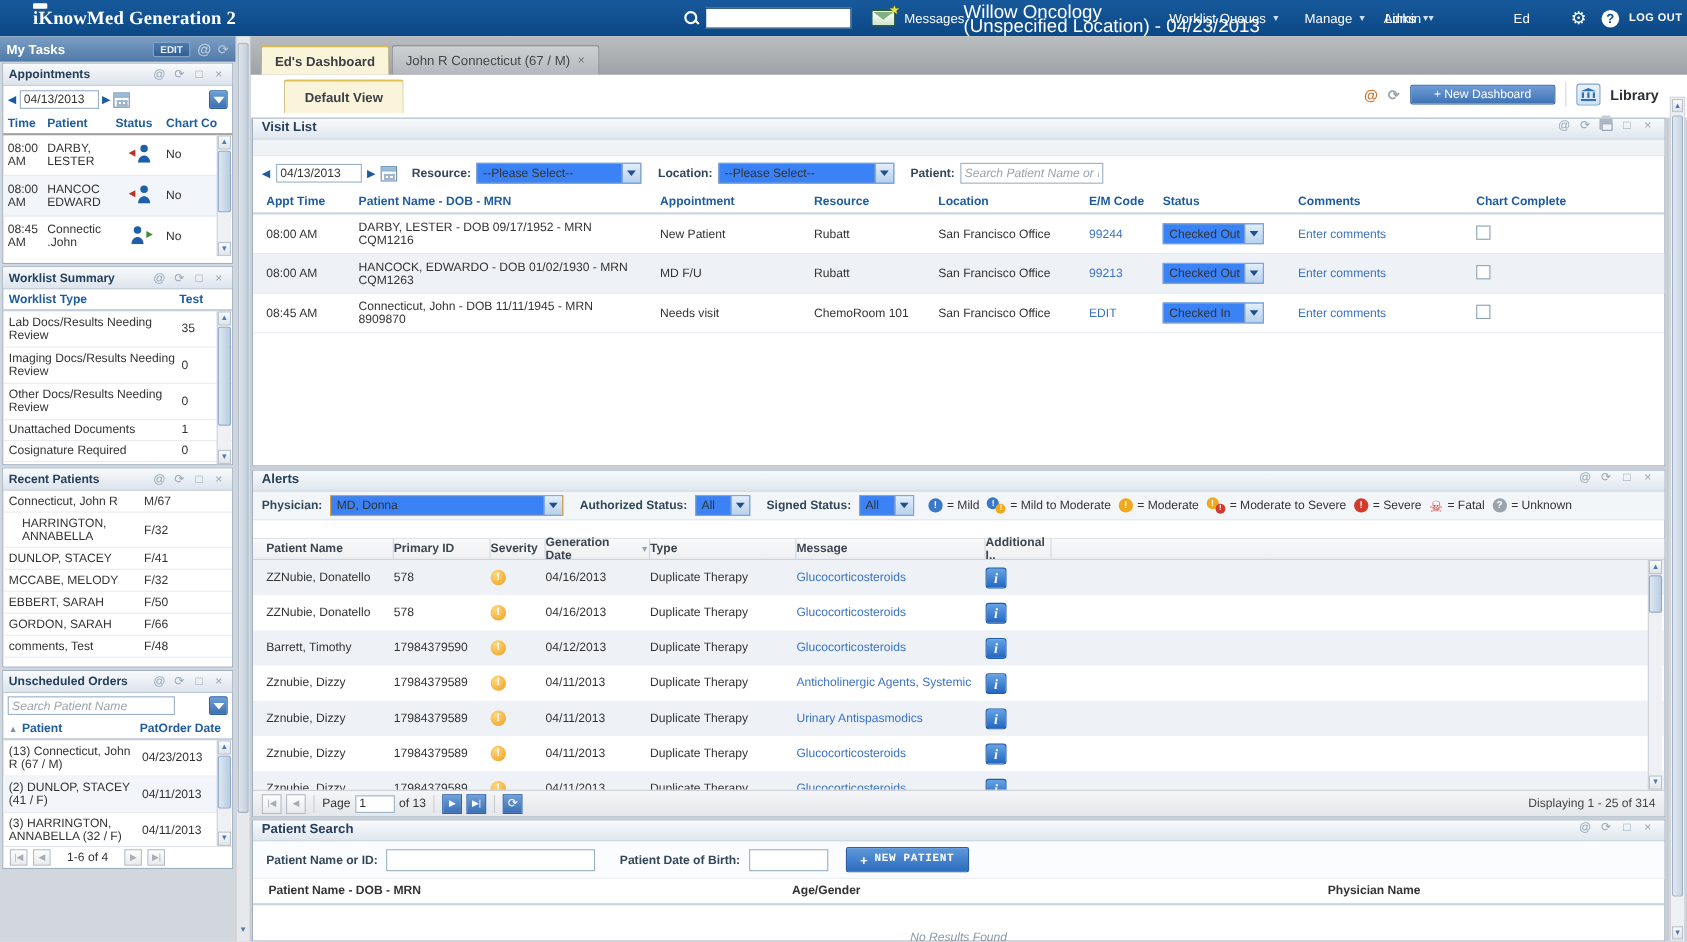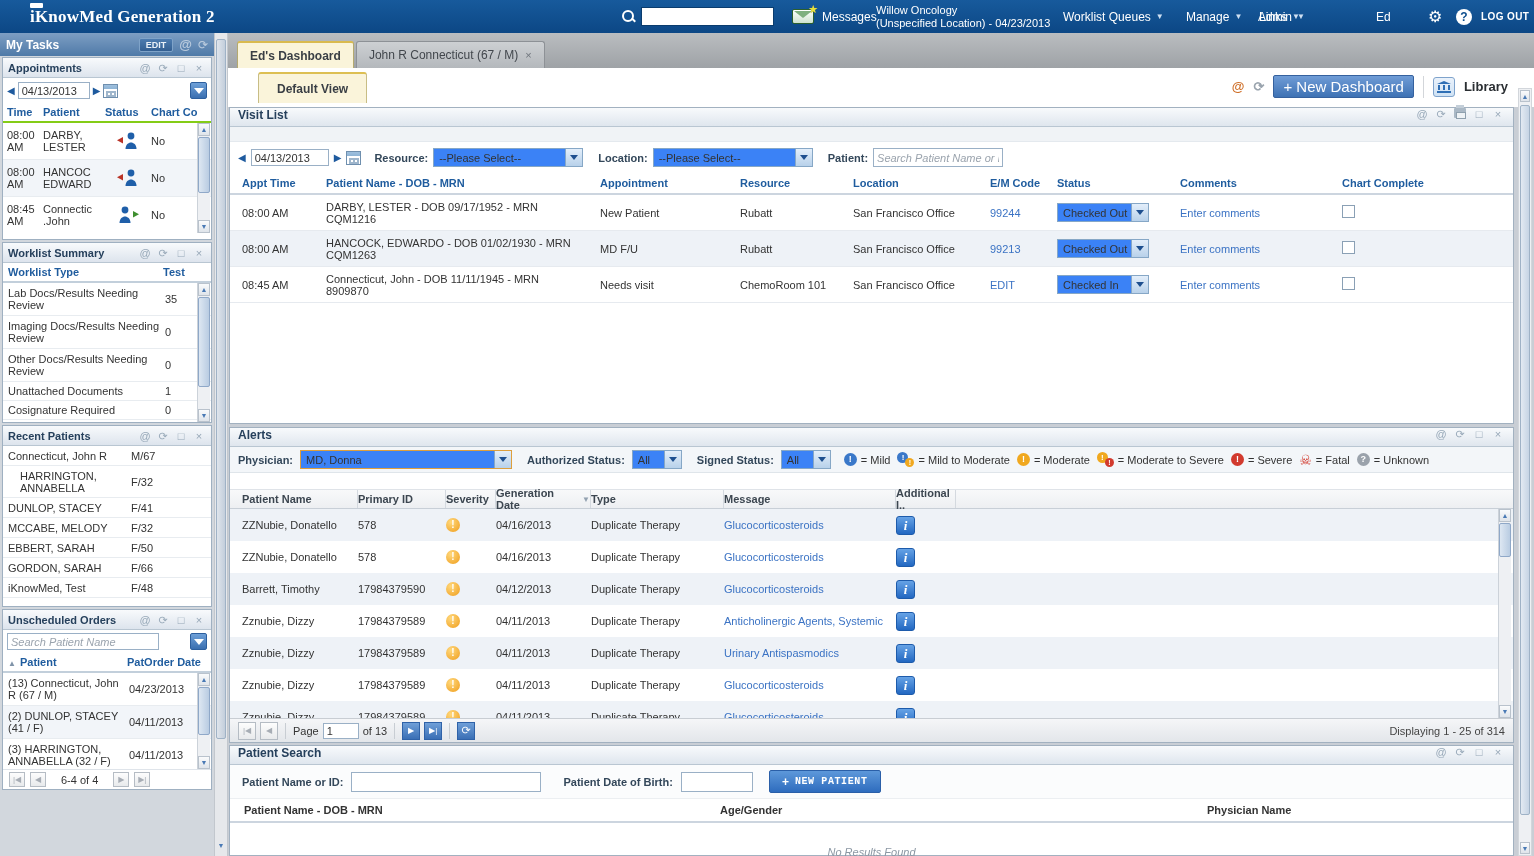--- a/index.html
+++ b/index.html
@@ -11,21 +11,21 @@
   #topbar .tbi{position:absolute;top:0;height:33px;display:flex;align-items:center;white-space:nowrap}
   .logomark{position:absolute;left:30px;top:3px;width:13px;height:5px;background:#fff;border-radius:1px}
   .logotext{font-family:"Liberation Serif",serif;font-weight:bold;font-size:17px;letter-spacing:.2px}
   .mag{width:13px;height:13px;position:relative;display:inline-block}
   .mag::before{content:"";position:absolute;left:0;top:0;width:8px;height:8px;border:2px solid #fff;border-radius:50%}
   .mag::after{content:"";position:absolute;left:9px;top:9px;width:5px;height:2px;background:#fff;transform:rotate(45deg)}
   .tbsearch{width:133px;height:19px;border:1px solid #0a3c6e;background:#fff}
   .env{position:relative;width:22px;height:15px;background:linear-gradient(#fff,#cfe3cf);border:1px solid #2c5f2c;border-radius:2px}
   .env::before{content:"";position:absolute;left:1px;top:1px;border-left:9px solid transparent;border-right:9px solid transparent;border-top:7px solid #7fb07f}
   .env .star{position:absolute;right:-5px;top:-7px;color:#e8e23a;font-size:11px;text-shadow:0 0 1px #666}
-  .orgtxt{font-size:11px;line-height:13px}
+  .orgtxt{font-size:17px;line-height:13px}
   .menu{font-size:12px;display:flex;align-items:center;gap:5px;cursor:pointer}
   .chev{font-size:8px;color:#cfe0f2}
   .qhelp{width:16px;height:16px;border-radius:50%;background:#fff;color:#0d4e8d;font-weight:bold;font-size:12px;text-align:center;line-height:16px}
   .gear{font-size:16px}
   .logout{font-size:10px;font-weight:bold;letter-spacing:.4px}
 
   
   #sidebarbg{position:absolute;left:0;top:33px;width:214px;height:823px;background:#d2d7dd}
   #sidestrip{position:absolute;left:214px;top:33px;width:14px;height:823px;background:#e6e8eb;border-left:1px solid #c2c7cd;border-right:1px solid #c2c7cd}
   #sidestrip .thumb{position:absolute;left:1px;top:6px;width:10px;height:700px;background:linear-gradient(90deg,#dfe5ec,#c3cedb);border:1px solid #9fb2c6;border-radius:2px}
@@ -60,21 +60,21 @@
   #tabstrip{position:absolute;left:228px;top:33px;width:1306px;height:35px;background:linear-gradient(#babdc0,#9ea2a6);display:flex;align-items:flex-end;padding-left:9px;gap:2px}
   .tab{height:27px;display:flex;align-items:center;padding:0 12px;font-size:12px;border:1px solid #8d9196;border-bottom:none;border-radius:3px 3px 0 0;cursor:pointer}
   .tab.active{background:#faf4da;border-color:#b4a96f;border-top:2px solid #d9ba4e;font-weight:bold;color:#3a3f45}
   .tab.inactive{background:linear-gradient(#cdd0d3,#b4b8bc);color:#42474d;gap:7px}
   .tab .x{color:#6f757c;font-size:11px}
   #toolbar{position:absolute;left:228px;top:68px;width:1306px;height:39px;background:#fff}
   .subtab{position:absolute;left:30px;top:4px;height:31px;padding:0 18px;background:#faf4da;border:1px solid #c8bd85;border-bottom:none;border-top:2px solid #ddbf52;border-radius:3px 3px 0 0;display:flex;align-items:center;font-weight:bold;font-size:12px;color:#3a3f45;cursor:pointer}
   #toolbar .right{position:absolute;right:26px;top:7px;display:flex;align-items:center;gap:9px}
   .atic{font-size:13px;font-weight:bold;cursor:pointer}
   .orange{color:#cf6f28}.grayic{color:#9aa4ae}
-  .bluebtn{background:linear-gradient(#6f9cd6,#3e72b4);border:1px solid #35619e;color:#fff;font-size:15px;padding:2px 9px;border-radius:2px;cursor:pointer}
+  .bluebtn{background:linear-gradient(#6f9cd6,#3e72b4);border:1px solid #35619e;color:#fff;font-size:11px;padding:2px 21px;border-radius:2px;cursor:pointer}
   .vdiv{width:1px;height:22px;background:#d3d6da}
   .lib{width:22px;height:20px;border:1px solid #7fa3cc;border-radius:3px;background:linear-gradient(#eaf2fb,#cfe2f4);display:flex;align-items:center;justify-content:center}
   .libname{font-size:13px;font-weight:bold;color:#2b2f33}
 
   
   .panel{position:absolute;background:#fff;border:1px solid #a2b1c0}
   .phead{height:19px;background:linear-gradient(#f8fafc,#dfe6ee);border-bottom:1px solid #b9c6d2;display:flex;align-items:flex-start;padding:0 8px;gap:5px}
   .phead .t{font-weight:bold;font-size:12px;color:#26405c;flex:1}
   .printer{display:inline-block;width:12px;height:10px;position:relative;background:#aab8c5;border-radius:1px}
   .printer::before{content:"";position:absolute;left:2px;top:-3px;width:8px;height:3px;background:#c3ced8}
@@ -218,21 +218,21 @@
   <div class="frow" style="padding:4px 4px;gap:3px">
     <span class="navA">◀</span>
     <input class="dinput" style="width: 72px;" value="04/13/2013">
     <span class="navA">▶</span>
     <span class="cal"></span>
     <span style="flex:1"></span>
     <span class="funnel">
         <i></i>
       </span>
   </div>
-  <div class="srow" style="height:20px;border-bottom:2px solid #84cc16">
+  <div class="srow" style="height:20px;border-bottom:2px solid #a3a3a3">
     <span class="thblue" style="width:40px;padding-left:4px">Time</span>
     <span class="thblue" style="width:62px">Patient</span>
     <span class="thblue" style="width:46px">Status</span>
     <span class="thblue nowrap" style="flex:1">Chart Co</span>
   </div>
   <div style="position:relative;height:110px;overflow:hidden">
     <div class="srow" style="height:37px">
       <span style="width:40px;padding-left:4px">08:00 AM</span>
       <span style="width:62px">DARBY, LESTER</span>
       <span style="width:46px;text-align:center">
@@ -344,21 +344,21 @@
     </div>
     <div class="srow" style="min-height:20px">
       <span style="width:128px;padding:2px 2px 2px 5px">EBBERT, SARAH</span>
       <span style="flex:1">F/50</span>
     </div>
     <div class="srow" style="min-height:20px">
       <span style="width:128px;padding:2px 2px 2px 5px">GORDON, SARAH</span>
       <span style="flex:1">F/66</span>
     </div>
     <div class="srow" style="min-height:20px">
-      <span style="width:128px;padding:2px 2px 2px 5px">iKnowMed, Test</span>
+      <span style="width:128px;padding:2px 2px 2px 5px">comments, Test</span>
       <span style="flex:1">F/48</span>
     </div>
   </div>
 </div>
 
 <div class="spanel" style="left:2px;top:609px;width:210px;height:181px">
   <div class="sphead">
     <span class="t">Unscheduled Orders</span>
     <span class="pic">@</span>
     <span class="pic">⟳</span>
@@ -391,21 +391,21 @@
     </div>
     <div class="vsb" style="top:0;height:96px">
       <span class="b" style="top:0">▲</span>
       <span class="th" style="top:14px;height:48px"></span>
       <span class="b" style="bottom:0">▼</span>
     </div>
   </div>
   <div class="frow" style="height:20px;padding:2px 6px;gap:5px;border-top:1px solid #dfe4ea">
     <span class="pgbtn" style="width:16px;height:15px">|◀</span>
     <span class="pgbtn" style="width:16px;height:15px">◀</span>
-    <span style="padding:0 10px">6-4 of 4</span>
+    <span style="padding:0 10px">1-6 of 4</span>
     <span class="pgbtn" style="width:16px;height:15px">▶</span>
     <span class="pgbtn" style="width:16px;height:15px">▶|</span>
   </div>
 </div>
 
 <div id="mainbg"></div>
 
 <div id="tabstrip">
   <div class="tab active">
     <span>Ed's Dashboard</span>

